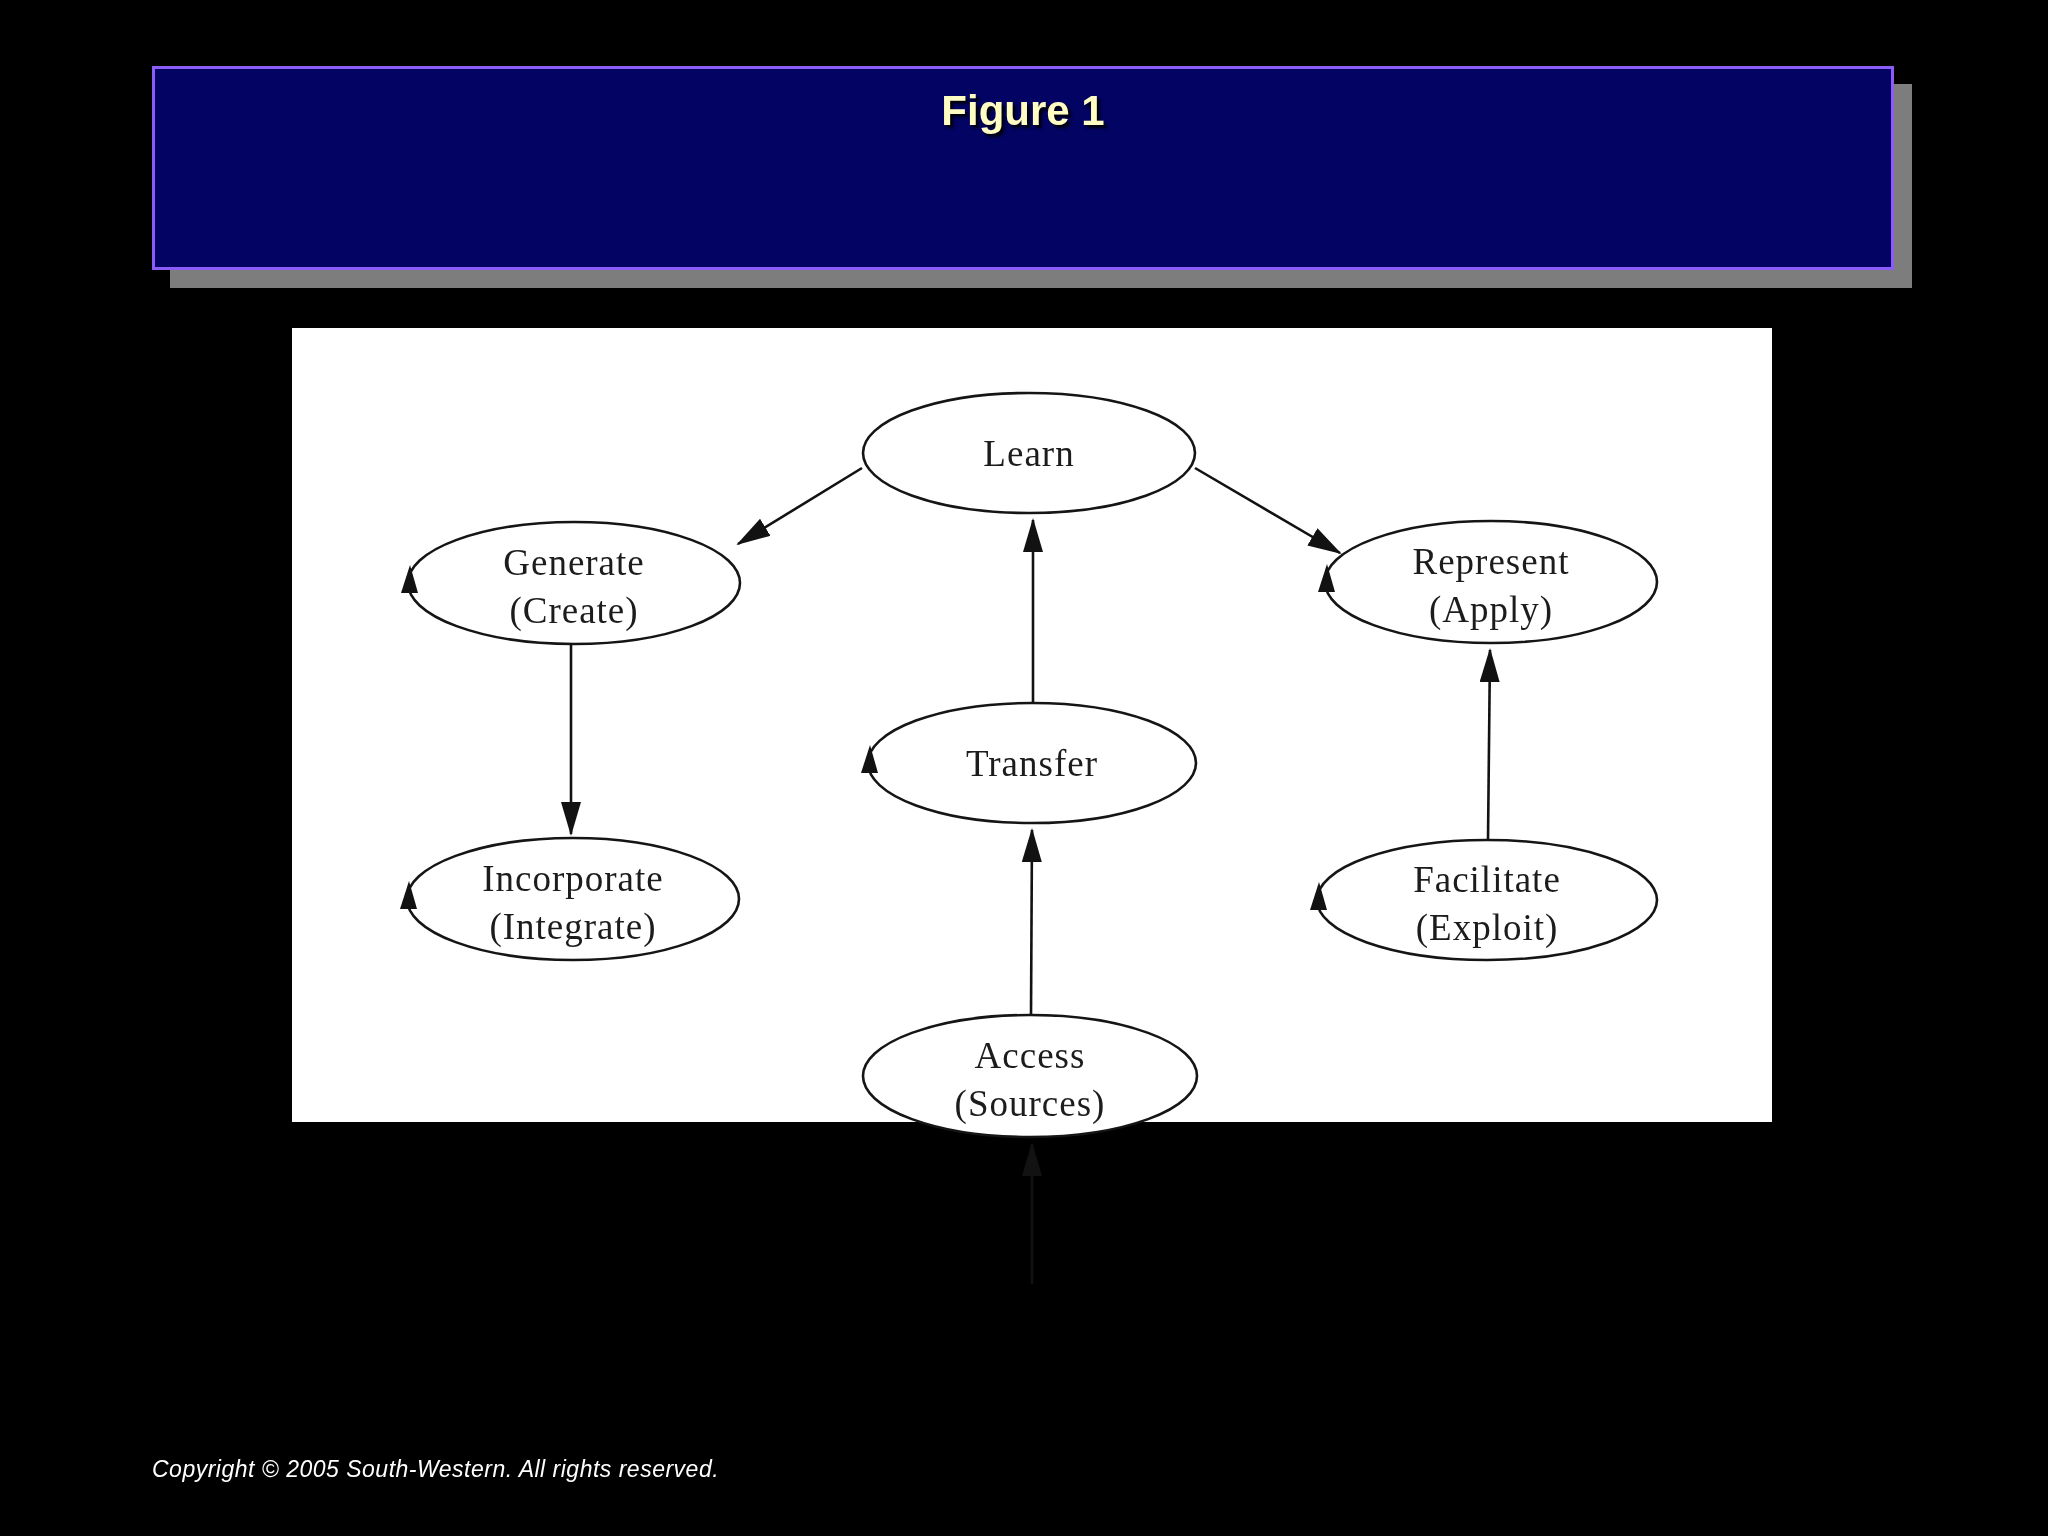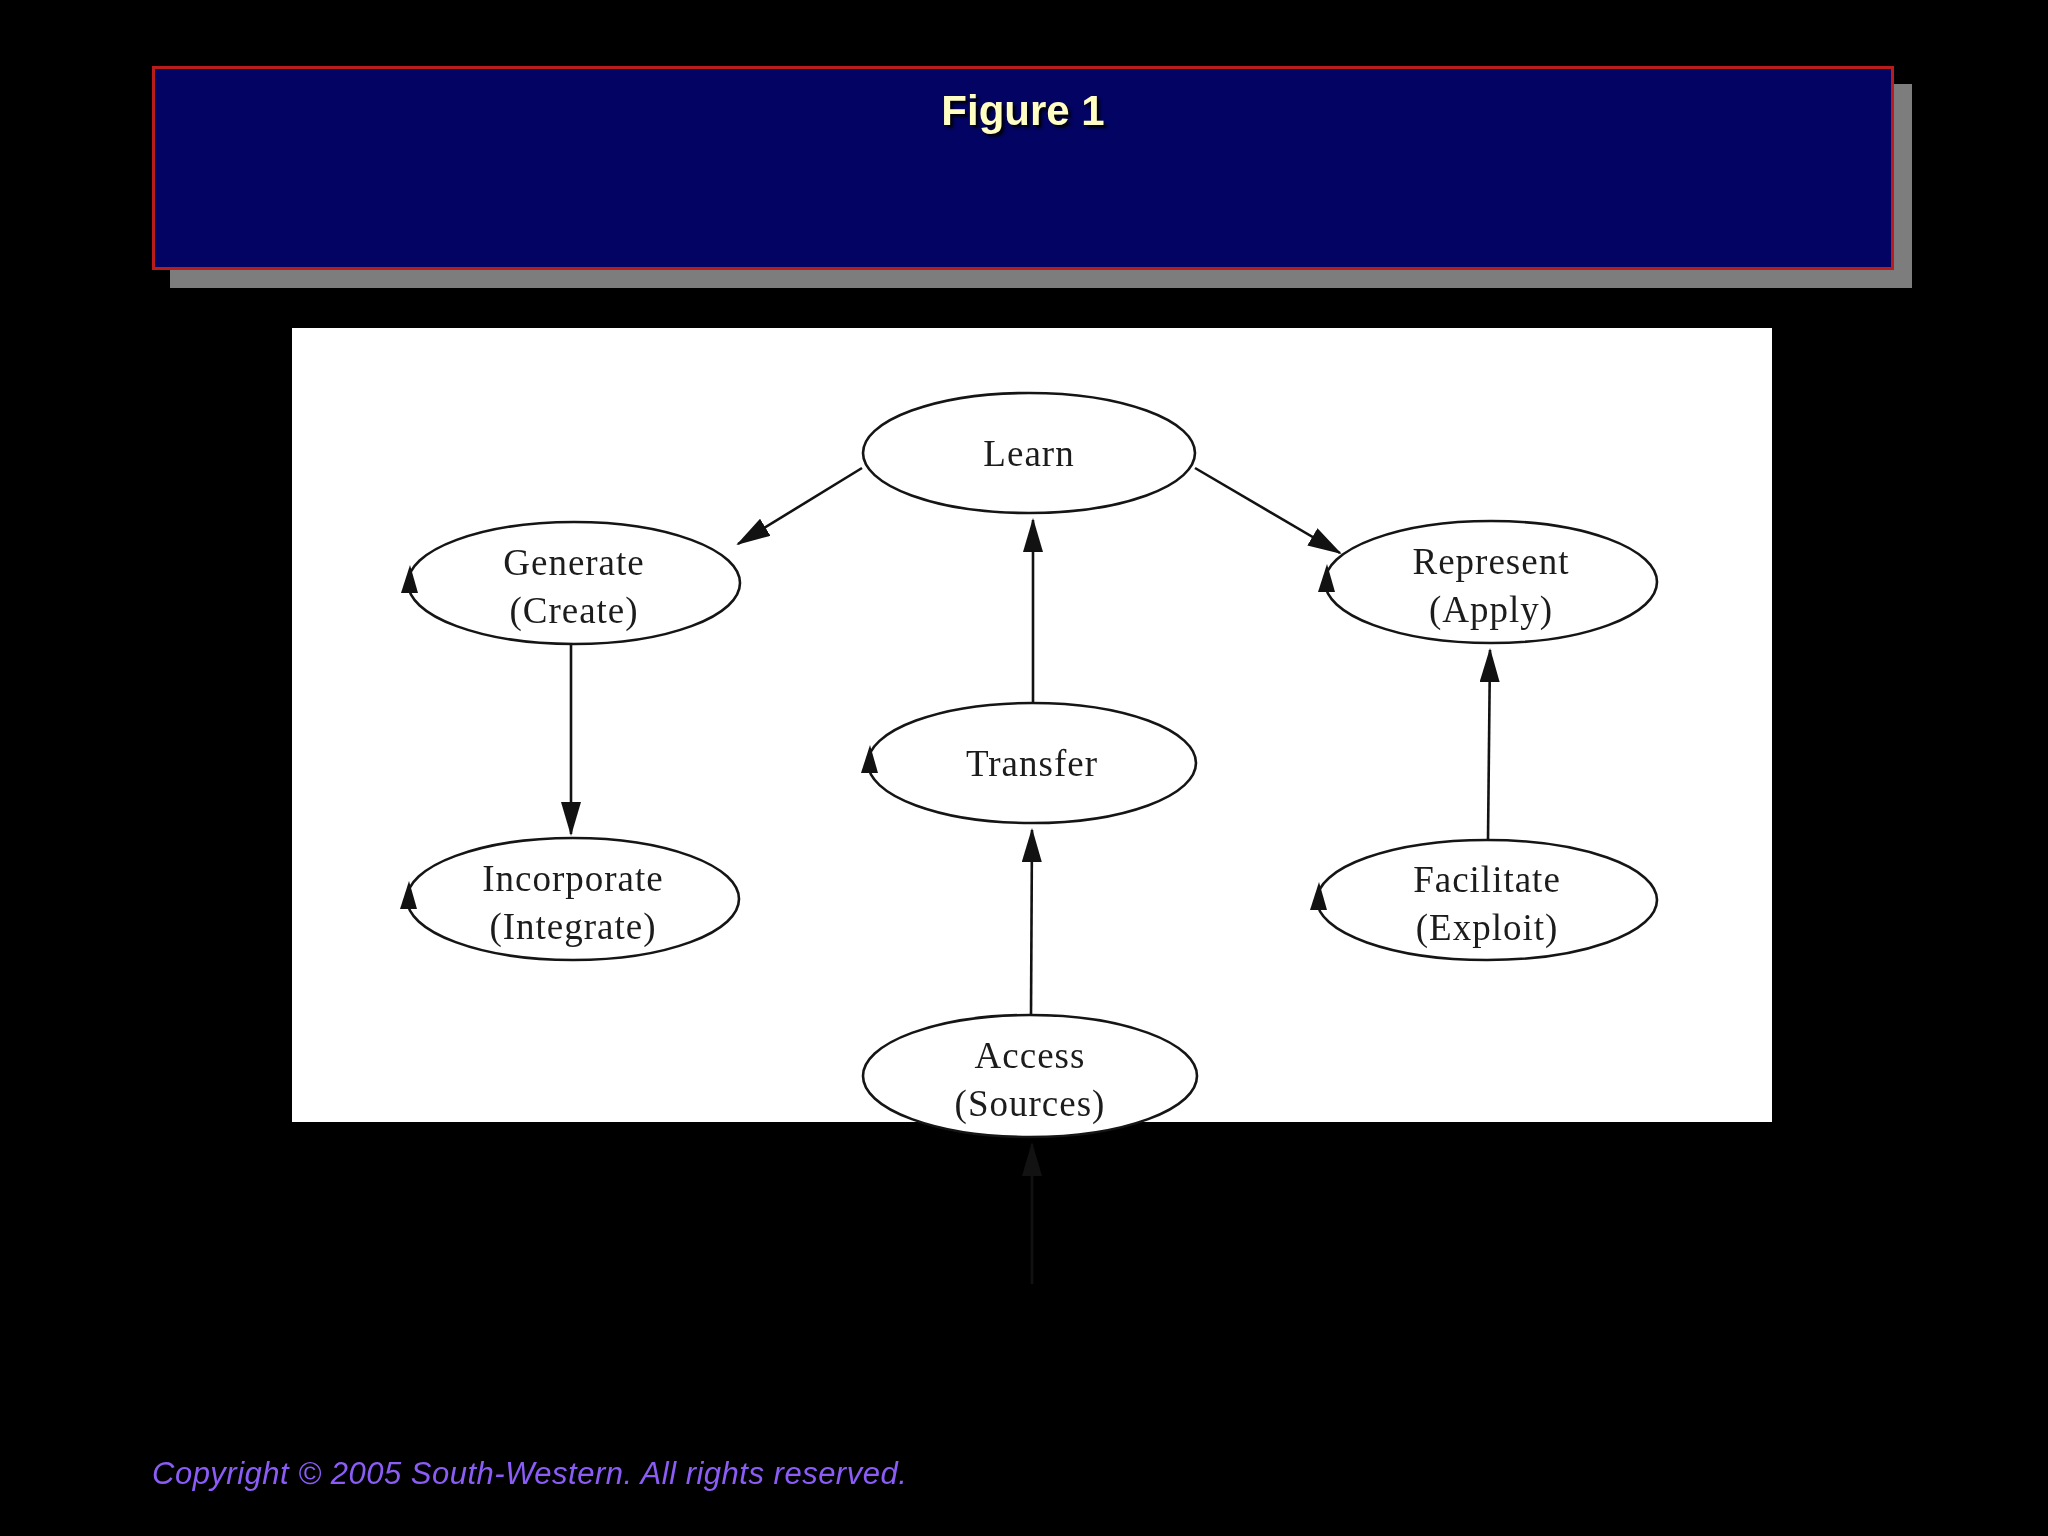--- a/index.html
+++ b/index.html
@@ -2,21 +2,21 @@
 <html><head>
 <meta charset="utf-8">
 <style>
   html,body{margin:0;padding:0;background:#000;}
   body{width:2048px;height:1536px;position:relative;overflow:hidden;
        font-family:"Liberation Sans",sans-serif;}
 
   
   .banner{
     position:absolute;left:152px;top:66px;width:1736px;height:198px;
-    background:#030363;border:3px solid #b91c1c;
+    background:#030363;border:3px solid #8b5cf6;
     box-shadow:18px 18px 0 0 #7d7d7d;
     text-align:center;color:#fffdc2;
   }
   .figure-label{
     margin-top:16px;font-size:42px;line-height:52px;font-weight:bold;
     text-shadow:3px 3px 3px rgba(0,0,0,0.9);
   }
   .slide-title{
     font-size:70px;line-height:86px;font-weight:bold;margin-top:6px;
     text-shadow:4px 4px 3px rgba(0,0,0,0.9);
@@ -33,21 +33,21 @@
     font-family:"Liberation Serif","DejaVu Serif",serif;
     font-size:37px;fill:#1c1c1c;text-anchor:middle;letter-spacing:1px;
   }
   .edge{stroke:#121212;stroke-width:2.6;}
   .west-arrow{fill:#121212;}
   #ah path{fill:#121212;}
 
   
   .copyright{
     position:absolute;left:152px;top:1456px;
-    font-size:31px;font-style:italic;color:#8b5cf6;letter-spacing:0.5px;
+    font-size:23px;font-style:italic;color:#ffffff;letter-spacing:0.5px;
   }
 </style>
 </head>
 <body>
 
 <div class="slide">
 
   <div class="banner">
     <div class="figure-label">Figure 1</div>
   </div>

